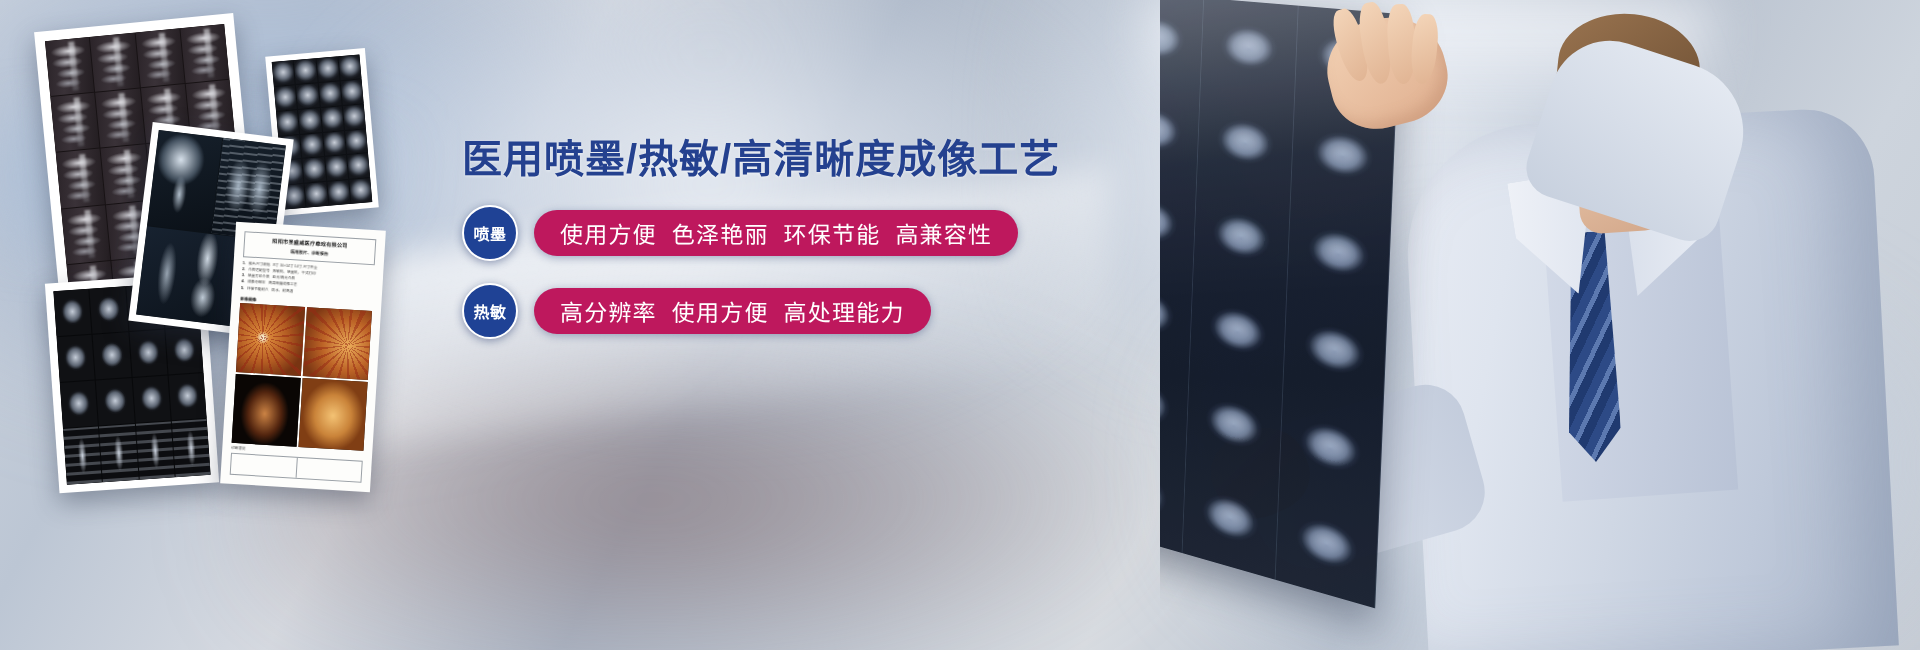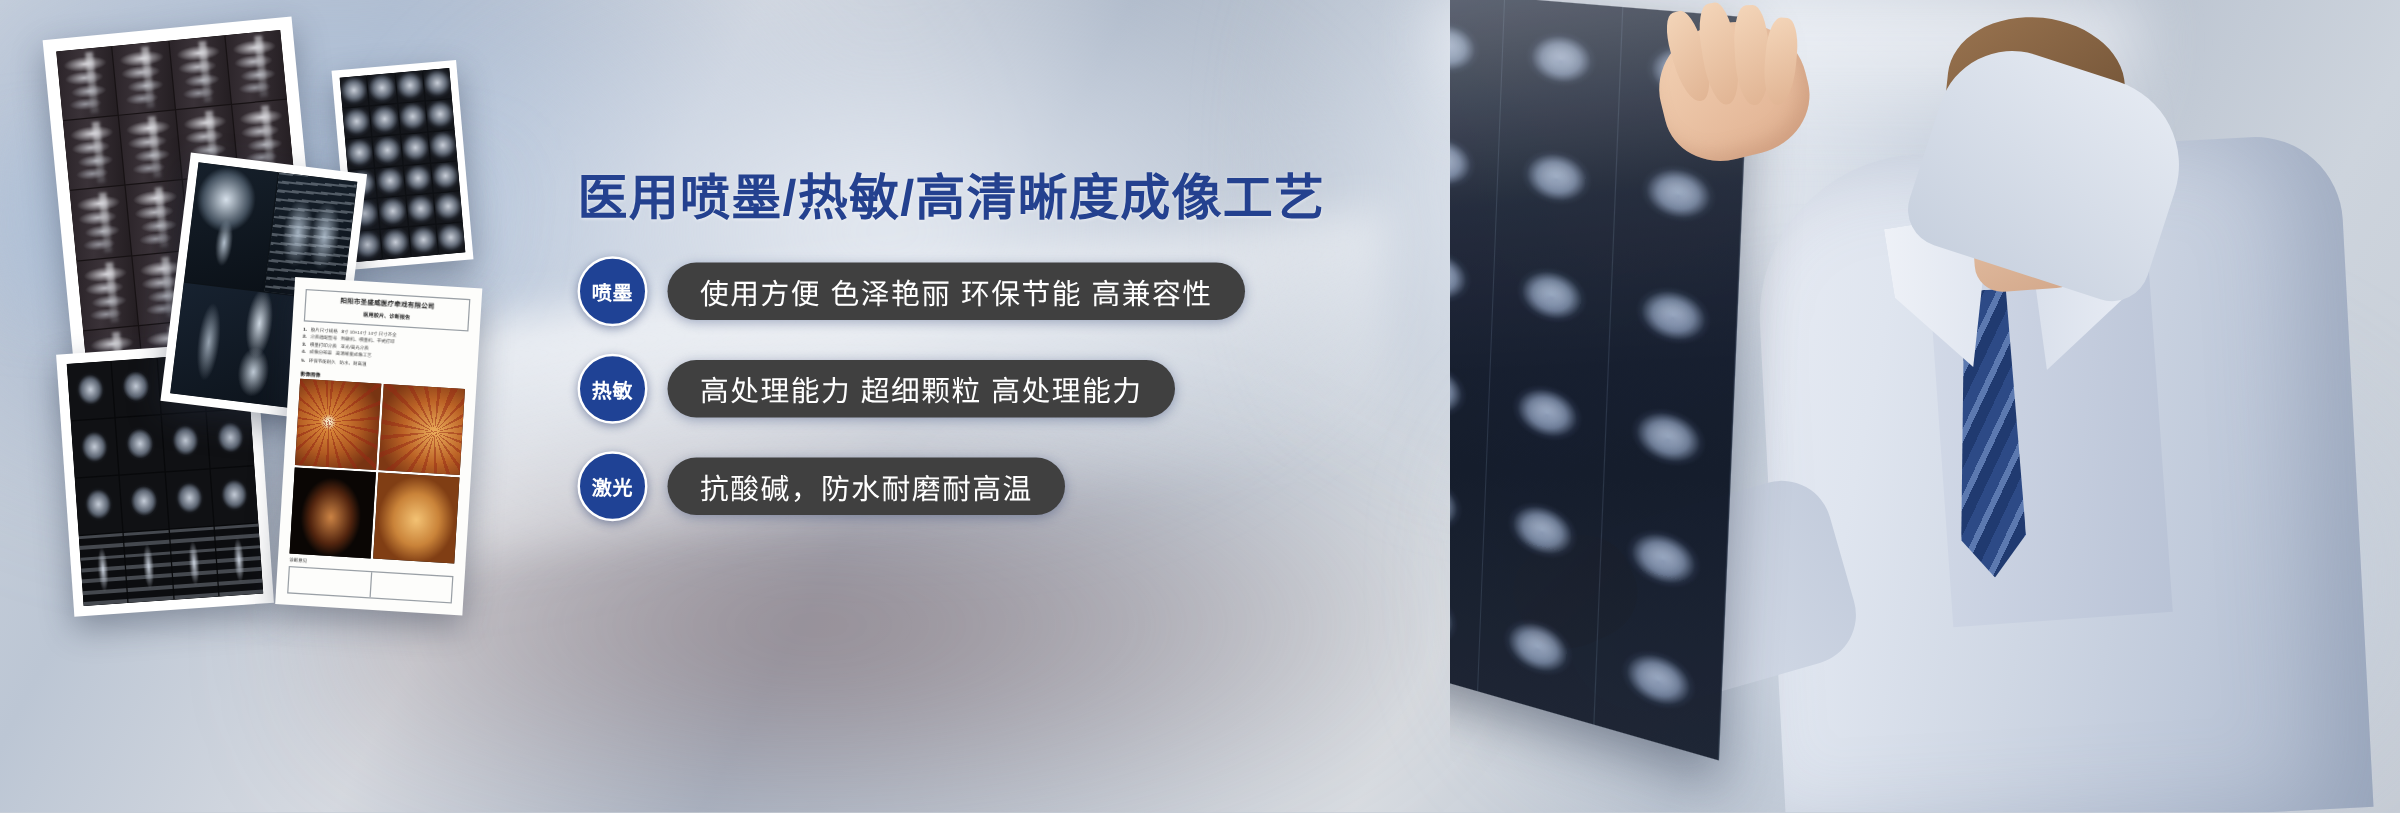--- a/index.html
+++ b/index.html
@@ -293,31 +293,31 @@
     pointer-events:none;
   }
 
   
   #content{position:absolute;left:462px;top:136px;width:640px;}
   #headline{
     font-size:40px;font-weight:700;color:#24418f;letter-spacing:1px;
     line-height:1.18;white-space:nowrap;
     text-shadow:0 1px 3px rgba(255,255,255,.55);
   }
-  .badge-row{display:flex;align-items:center;margin-top:22px;}
+  .badge-row{display:flex;align-items:center;margin-top:22px;font-family:Liberation Mono, monospace;}
   .badge-circle{
     width:52px;height:52px;border-radius:50%;
     background:#1f4295;border:2px solid #ffffff;
     color:#ffffff;font-size:16px;font-weight:700;
     display:flex;align-items:center;justify-content:center;
     box-shadow:0 2px 8px rgba(25,45,100,.45);flex:0 0 auto;letter-spacing:.5px;
   }
   .badge-pill{
     margin-left:16px;height:46px;border-radius:23px;
-    background:#404040;color:#ffffff;
+    background:#be185d;color:#ffffff;
     display:flex;align-items:center;padding:0 26px;
     font-size:23px;font-weight:400;letter-spacing:1.2px;white-space:nowrap;
     box-shadow:0 2px 9px rgba(25,45,100,.35);
   }
 </style>
 </head>
 <body>
 
 <div id="banner">
 
@@ -516,22 +516,18 @@
   <div id="content">
     <div id="headline">医用喷墨/热敏/高清晰度成像工艺</div>
 
     <div class="badge-row">
       <div class="badge-circle">喷墨</div>
       <div class="badge-pill">使用方便 色泽艳丽 环保节能 高兼容性</div>
     </div>
 
     <div class="badge-row">
       <div class="badge-circle">热敏</div>
-      <div class="badge-pill">高处理能力 超细颗粒 高处理能力</div>
-    </div>
-
-    <div class="badge-row">
-      <div class="badge-circle">激光</div>
-      <div class="badge-pill">抗酸碱，防水耐磨耐高温</div>
-    </div>
+      <div class="badge-pill">高分辨率 使用方便 高处理能力</div>
+    </div>
+
   </div>
 
 </div>
 
 </body></html>

